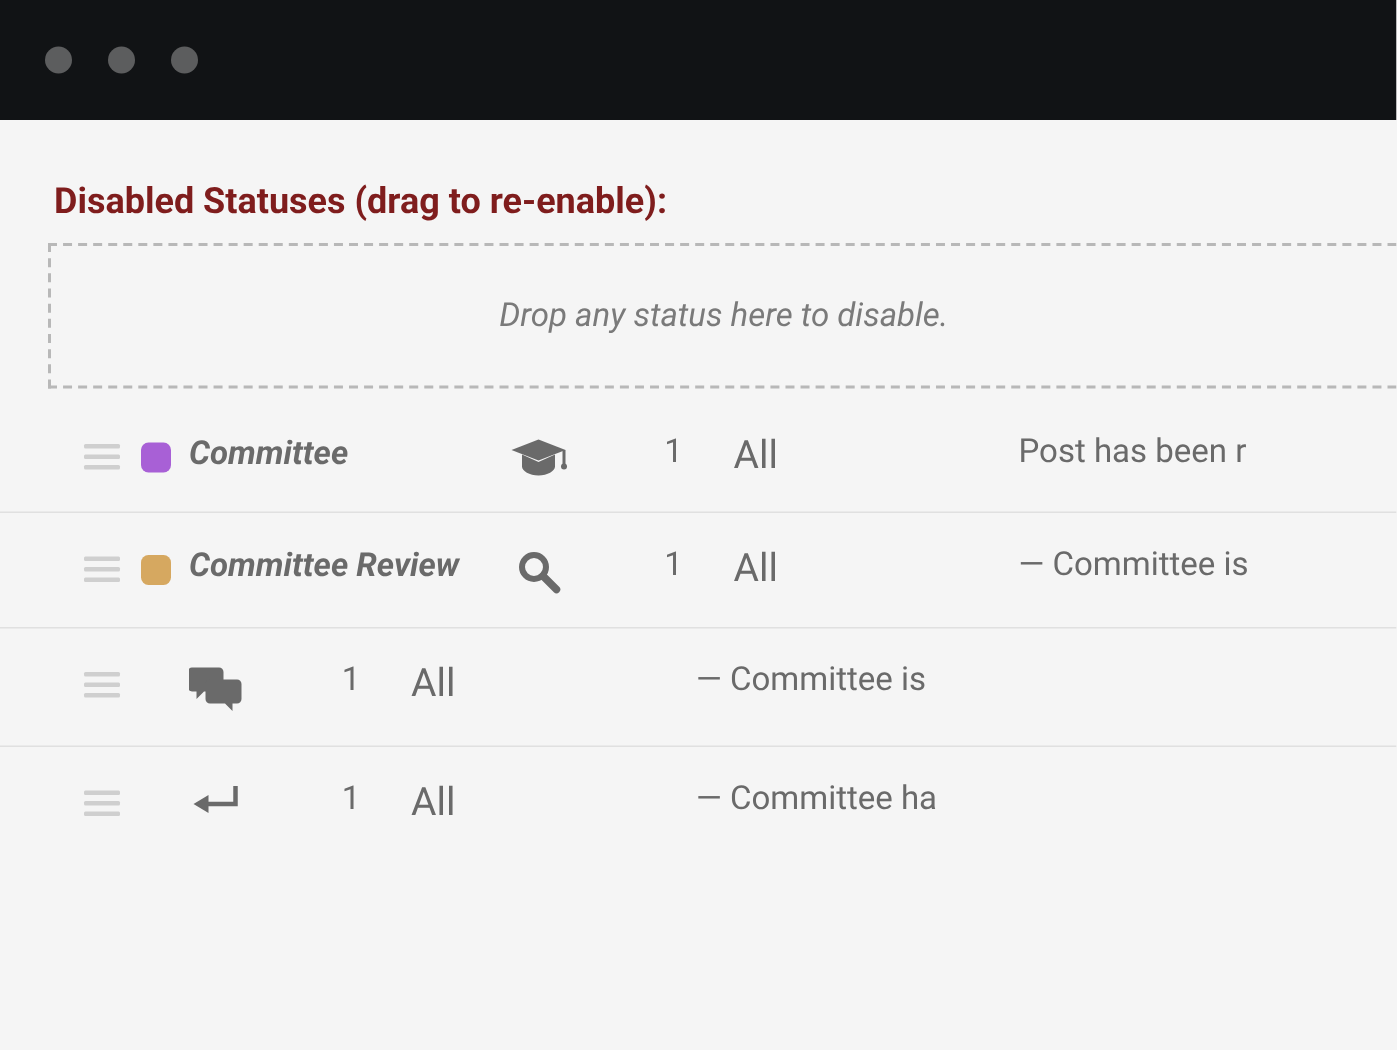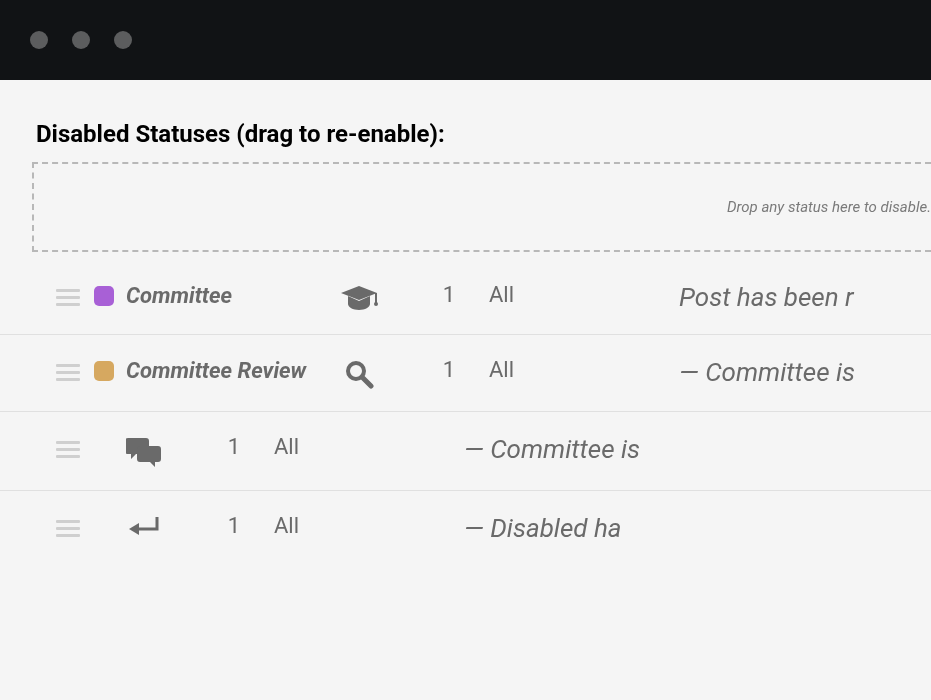--- a/index.html
+++ b/index.html
@@ -23,30 +23,30 @@
       height: 18px;
       border-radius: 50%;
       background: #5c5d5e;
     }
     .content {
       padding: 40px 0 0 36px;
     }
     .section-title {
       font-size: 24px;
       font-weight: 700;
-      color: #000000;
+      color: #7f1d1d;
       margin-bottom: 14px;
     }
     .drop-zone {
       border: 2px dashed #b8b8b8;
       border-right: none;
       padding: 34px 0;
-      text-align: right;
+      text-align: center;
       font-style: italic;
-      font-size: 15px;
+      font-size: 22px;
       color: #7a7a7a;
       margin-left: -4px;
     }
     .status-list {
       margin-left: -36px;
     }
     .status-row {
       display: flex;
       align-items: flex-start;
       border-top: 1px solid #e0e0e0;
@@ -79,21 +79,21 @@
       height: 20px;
       border-radius: 5px;
       margin-right: 12px;
       margin-top: 4px;
       flex-shrink: 0;
     }
     .status-name-cell {
       width: 215px;
       flex-shrink: 0;
       display: flex;
-      align-items: flex-start;
+      align-items: center;
     }
     .status-row.child .status-name-cell {
       width: 215px;
     }
     .status-name {
       font-style: italic;
       font-weight: 700;
       font-size: 22px;
       color: #6a6a6a;
       line-height: 1.3;
@@ -108,30 +108,29 @@
     }
     .num-cell {
       width: 80px;
       text-align: center;
       font-size: 22px;
       color: #6a6a6a;
       flex-shrink: 0;
     }
     .scope-cell {
       width: 190px;
-      font-size: 22px;
+      font-size: 26px;
       color: #6a6a6a;
       flex-shrink: 0;
     }
     .desc-cell {
-      font-size: 26px;
+      font-size: 22px;
       color: #6a6a6a;
       white-space: nowrap;
       flex-shrink: 0;
-      font-style: italic;
     }
     svg { display: block; }
   </style>
 </head>
 <body>
 
 <div class="titlebar">
   <div class="traffic-dot"></div>
   <div class="traffic-dot"></div>
   <div class="traffic-dot"></div>
@@ -211,17 +210,17 @@
           <span></span>
         </div>
       <div class="icon-cell">
         <svg width="34" height="26" viewBox="0 0 34 26">
           <path fill="none" stroke="#6a6a6a" stroke-width="3" d="M30 2 L30 14 L8 14"></path>
           <path fill="#6a6a6a" d="M12 8 L2 14 L12 20 Z"></path>
         </svg>
       </div>
       <div class="num-cell">1</div>
       <div class="scope-cell">All</div>
-      <div class="desc-cell">— Disabled ha</div>
+      <div class="desc-cell">— Committee ha</div>
     </div>
 
   </div>
 </div>
 
 </body></html>

